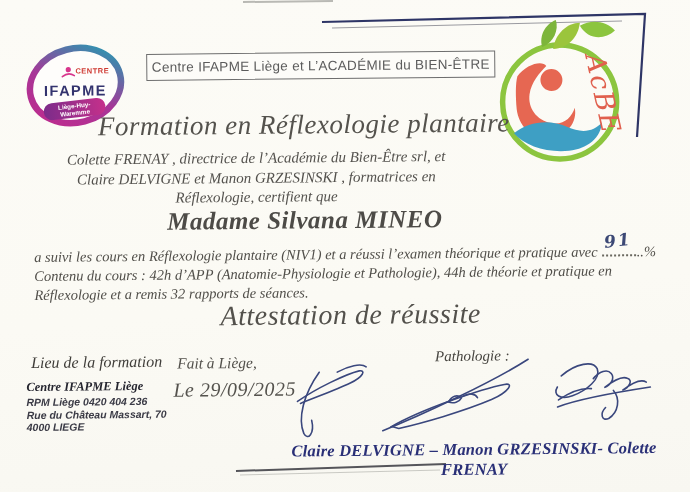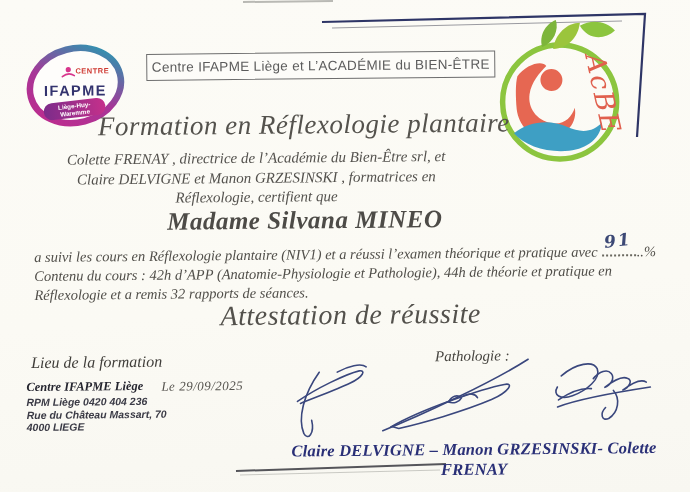--- a/index.html
+++ b/index.html
@@ -52,21 +52,21 @@
     left:115px;top:299px;width:470px;text-align:center;
     font-style:italic;font-size:28px;color:#53514c;letter-spacing:.5px;
   }
   .lieu-label{left:30px;top:351px;font-style:italic;font-size:16px;color:#403e3a;}
   .fait-line{left:176px;top:353px;font-style:italic;font-size:15.5px;color:#53514c;}
   .sign-label{left:434px;top:349px;font-style:italic;font-size:15px;color:#474540;}
   .address{left:25px;top:377px;width:170px;}
   .addr-name{font-style:italic;font-weight:bold;font-size:12.5px;color:#25252f;margin-bottom:1px;}
   .addr-line{font-family:"Liberation Sans", sans-serif;font-style:italic;font-size:10.5px;
     line-height:12.5px;color:#3b3b46;font-weight:bold;}
-  .date-line{left:160px;top:377px;font-style:italic;font-size:13px;color:#55534e;letter-spacing:.5px;}
+  .date-line{left:172px;top:377px;font-style:italic;font-size:20px;color:#55534e;letter-spacing:.5px;}
   .names-line{
     left:262px;top:441px;width:420px;text-align:center;
     font-style:italic;font-weight:bold;font-size:16.5px;color:#2a3077;letter-spacing:.2px;
   }
 </style>
 </head>
 <body>
 
 <div class="page">
 
@@ -142,20 +142,21 @@
       <span class="bline">
         <span>a suivi les cours en Réflexologie plantaire (NIV1) et a réussi l’examen théorique et pratique avec</span><span class="grade-wrap"><span class="grade-hand">91</span></span><span>..%</span>
       </span>
       <span class="bline">Contenu du cours : 42h d’APP (Anatomie-Physiologie et Pathologie), 44h de théorie et pratique en</span>
       <span class="bline">Réflexologie et a remis 32 rapports de séances.</span>
     </div>
 
     <div class="abs attest-title">Attestation de réussite</div>
 
     <div class="abs lieu-label">Lieu de la formation</div>
+    <div class="abs fait-line">Fait à Liège,</div>
     <div class="abs sign-label">Pathologie :</div>
 
     <div class="abs address">
       <div class="addr-name">Centre IFAPME Liège</div>
       <div class="addr-line">RPM Liège 0420 404 236</div>
       <div class="addr-line">Rue du Château Massart, 70</div>
       <div class="addr-line">4000  LIEGE</div>
     </div>
 
     <div class="abs date-line">Le 29/09/2025</div>

